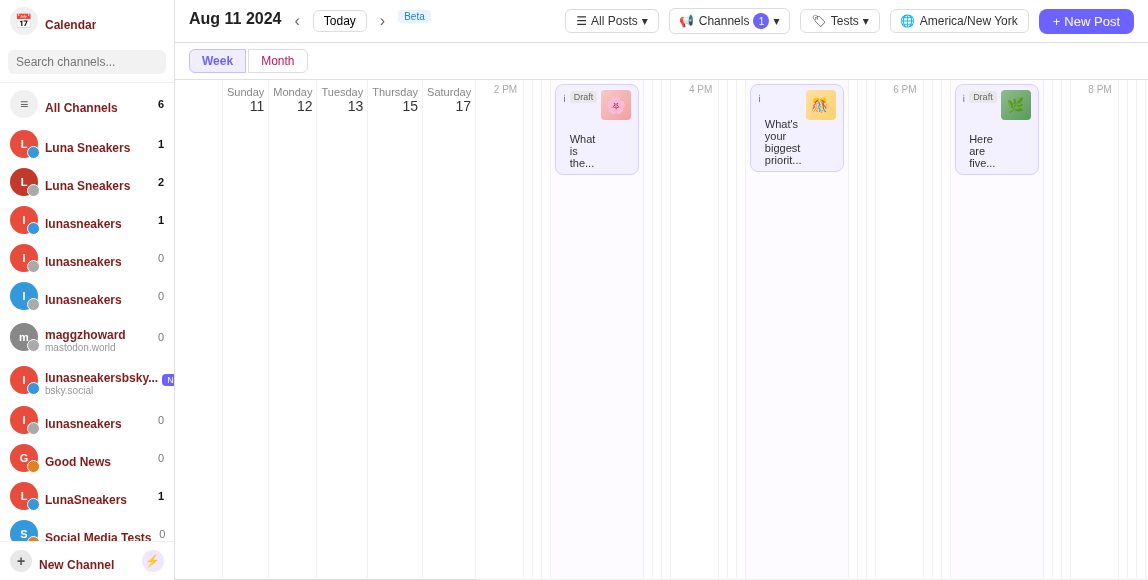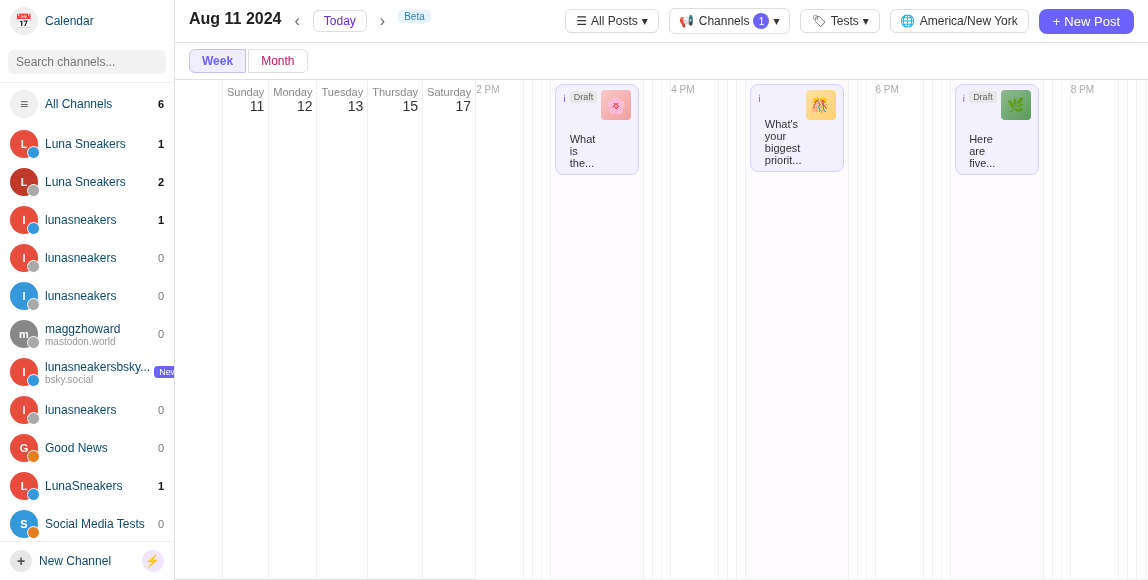--- a/index.html
+++ b/index.html
@@ -94,25 +94,26 @@
       background: #e67e22;
     }
 
     .channel-info {
       flex: 1;
       display: flex;
       flex-direction: column;
     }
     .channel-name {
       font-size: 12px;
-      color: #0c4a6e;
-      font-weight: 400;
+      color: #7f1d1d;
+      font-weight: 700;
       white-space: nowrap;
       overflow: hidden;
       text-overflow: ellipsis;
+      margin-top: 8px;
     }
     .channel-sub {
       font-size: 10px;
       color: #999;
     }
     .channel-count {
       font-size: 11px;
       color: #777;
       min-width: 14px;
       text-align: right;
@@ -223,21 +224,21 @@
       padding: 2px 5px;
       border-radius: 4px;
     }
     .today-btn {
       border: 1px solid #ddd;
       background: #fff;
       border-radius: 6px;
       padding: 3px 10px;
       font-size: 12px;
       cursor: pointer;
-      color: #6d28d9;
+      color: #000000;
     }
     .beta-badge {
       background: #e8f4fd;
       color: #2980b9;
       border-radius: 4px;
       padding: 1px 6px;
       font-size: 10px;
     }
     .topbar-right {
       display: flex;
@@ -347,21 +348,21 @@
       display: grid;
       grid-template-columns: 48px repeat(7, 1fr);
       min-height: 80px;
       border-bottom: 1px solid #f0f0f0;
       background: #fff;
     }
     .time-label {
       padding: 4px 6px 0 0;
       font-size: 10px;
       color: #aaa;
-      text-align: left;
+      text-align: right;
       border-right: 1px solid #f0f0f0;
     }
     .day-cell {
       border-right: 1px solid #f0f0f0;
       min-height: 80px;
       padding: 4px;
       position: relative;
     }
     .day-cell.wednesday-col {
       background: #fdfbff;

